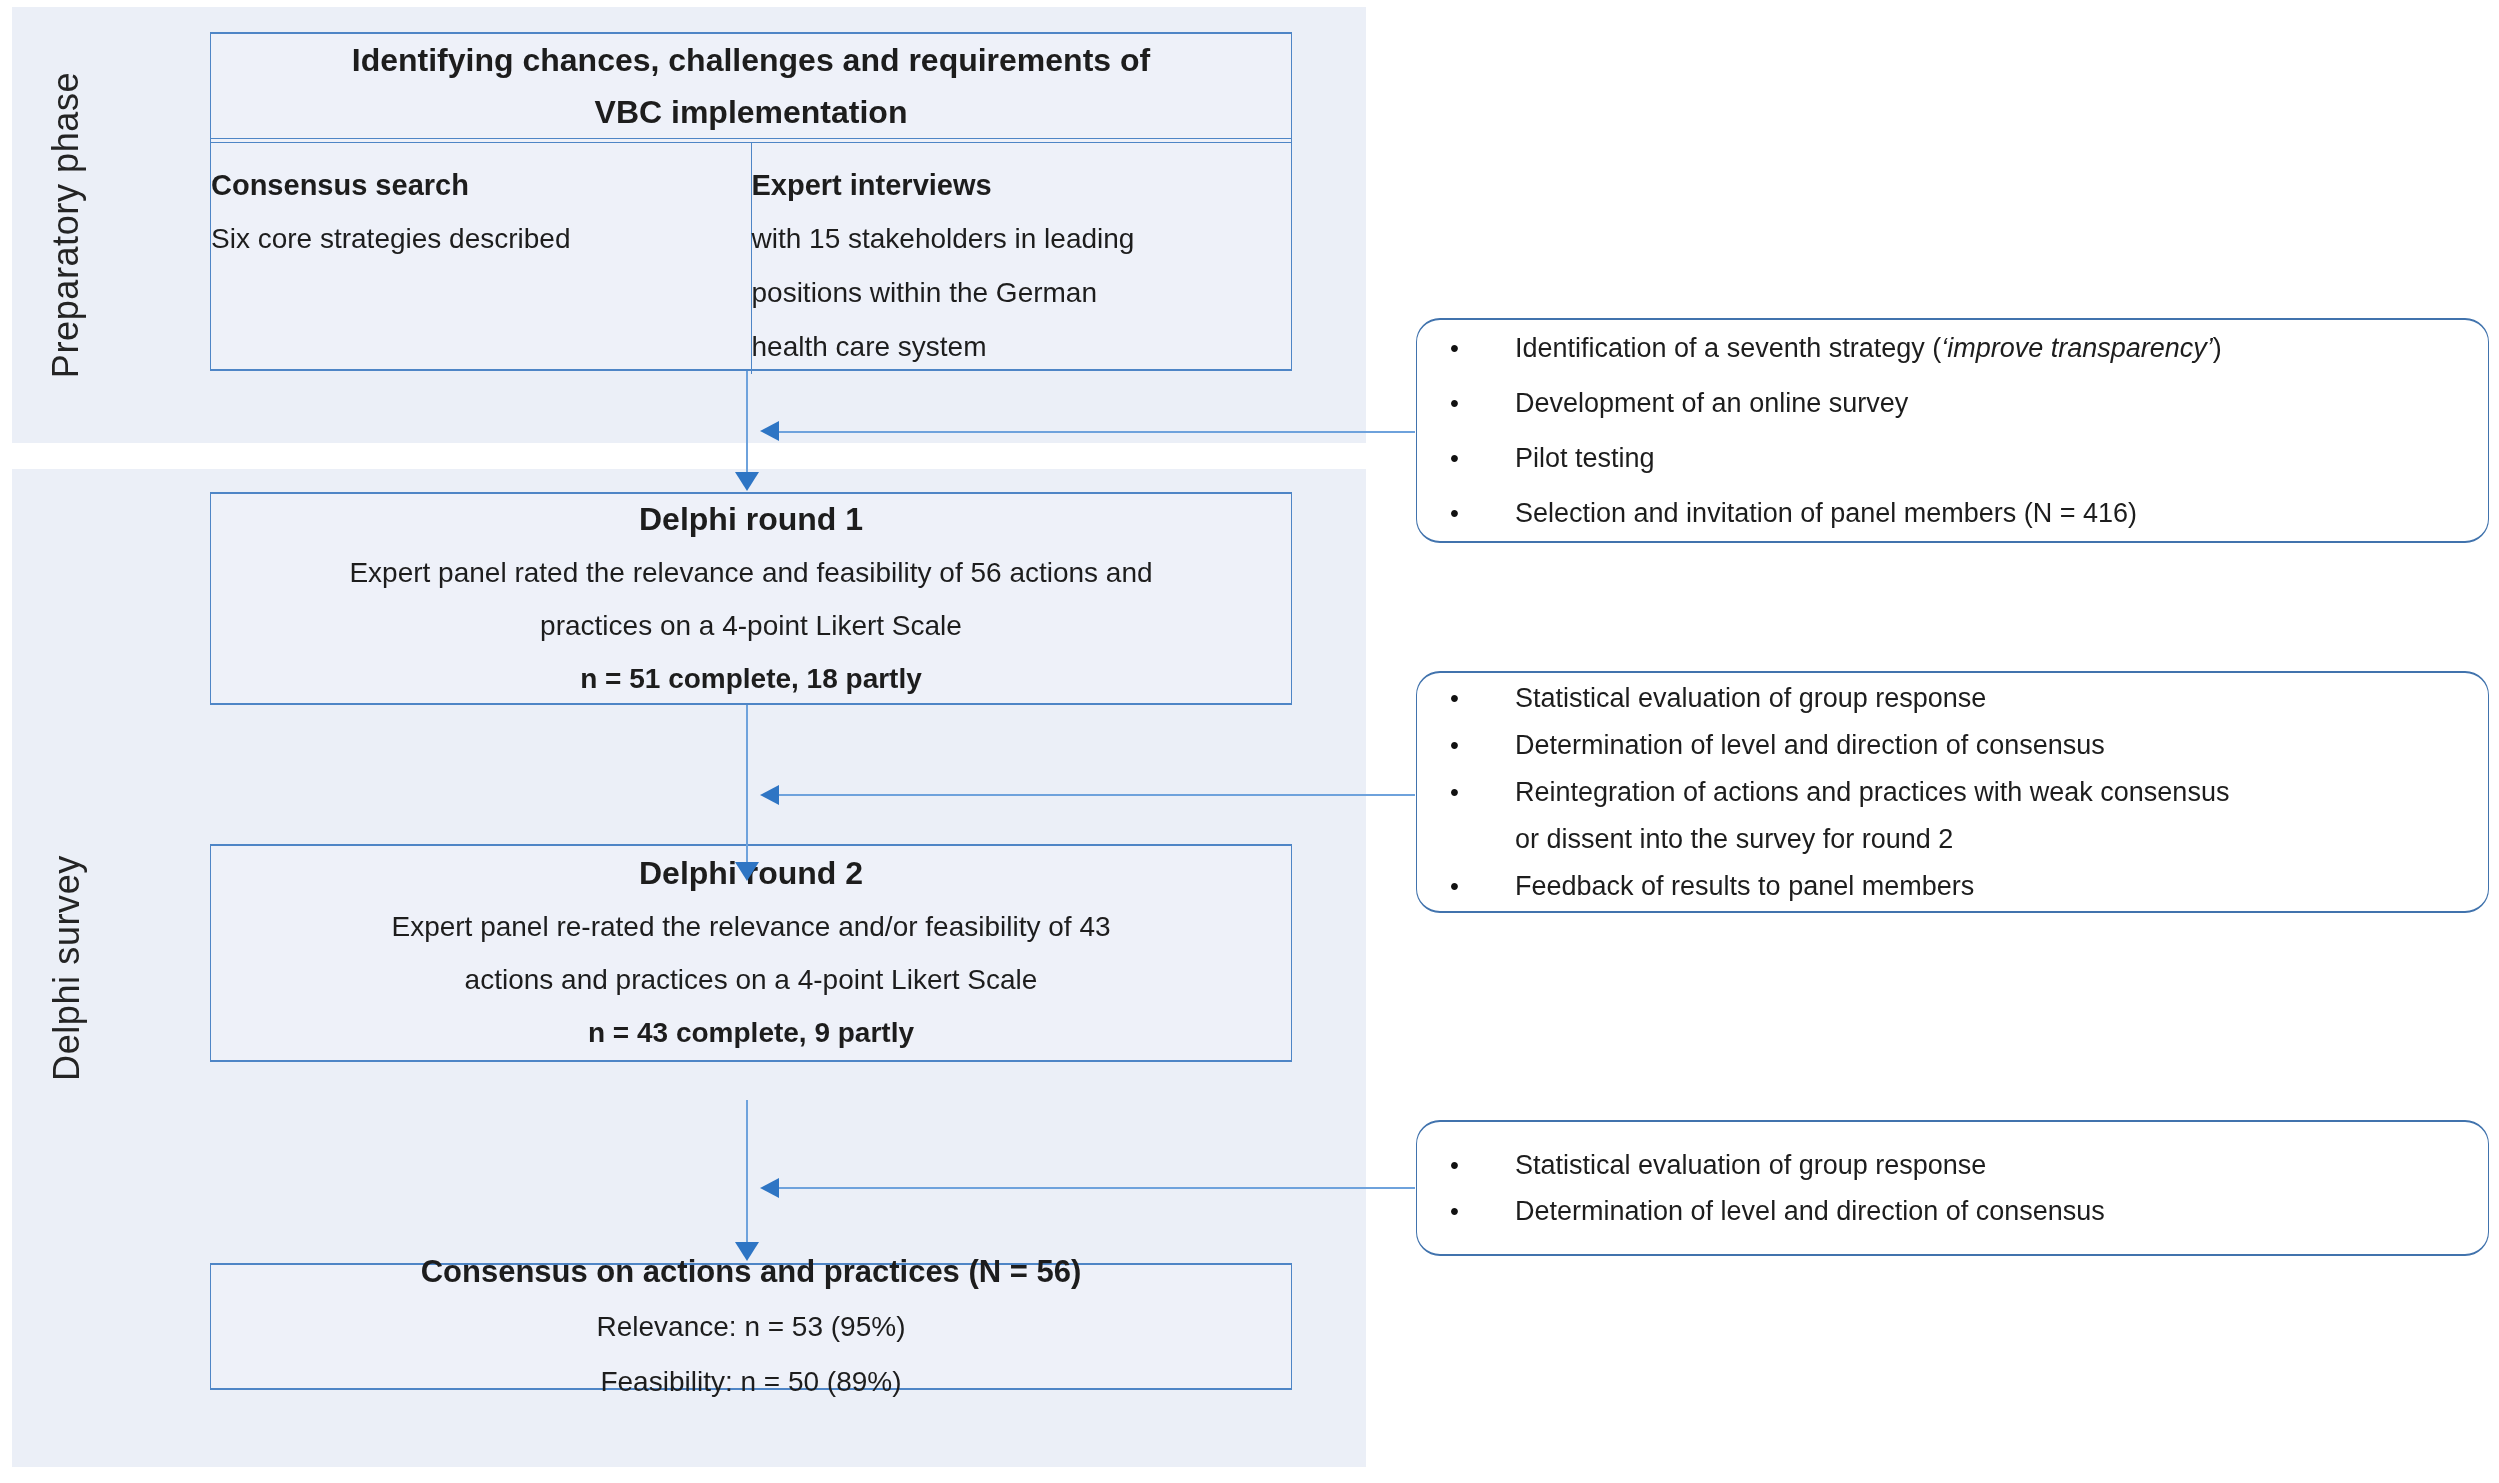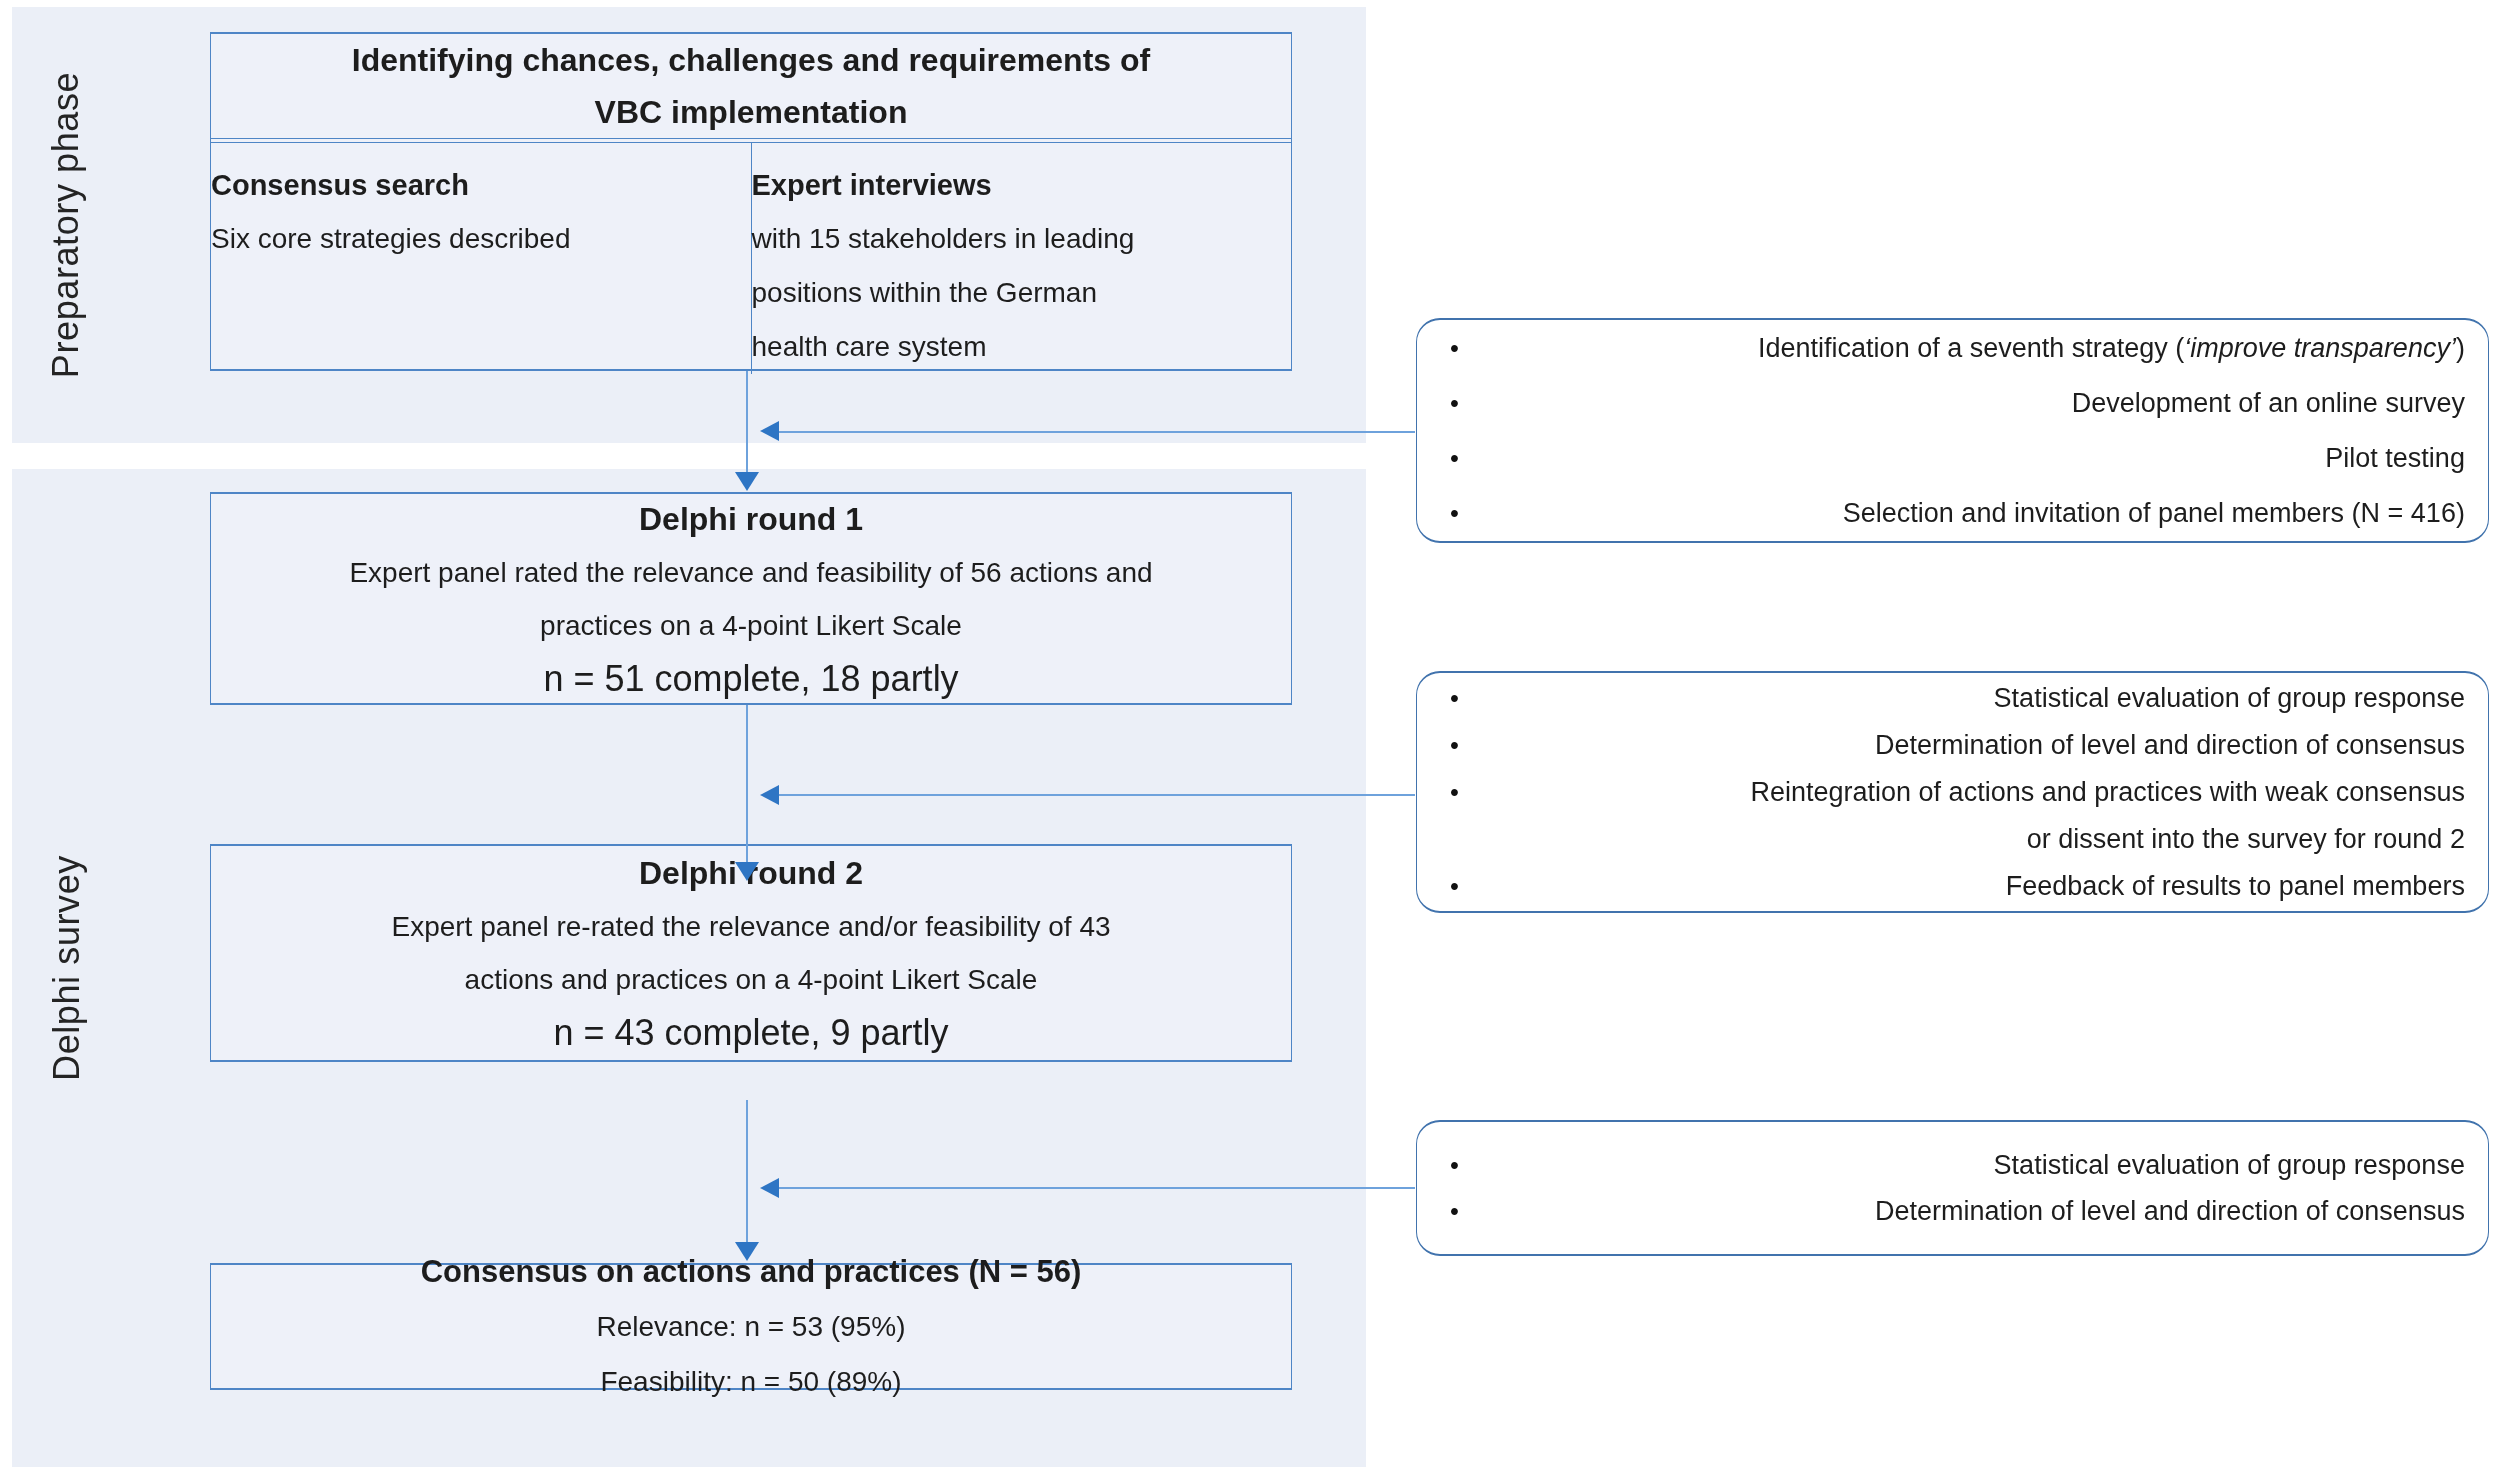--- a/index.html
+++ b/index.html
@@ -34,39 +34,39 @@
   .tcol{flex:1;padding-top:15px;font-size:28px;line-height:54px;}
   .tcol-r{border-left:1.2px solid var(--box-border,#4e85c6);}
   .tcol-head{font-weight:bold;font-size:29px;}
 
   .fbox{display:flex;flex-direction:column;align-items:center;justify-content:center;padding:0 23px;}
   #round1{top:492px;height:213px;}
   #round2{top:844px;height:218px;}
   #consensus{top:1263px;height:127px;}
   .fbox-title{font-weight:bold;font-size:32px;line-height:53px;}
   .fbox-line{font-size:28px;line-height:53px;}
-  .fbox-note{font-weight:normal;font-size:36px;line-height:53px;}
+  .fbox-note{font-weight:bold;font-size:28px;line-height:53px;}
   #consensus .fbox-title{font-size:31px;line-height:55px;}
   #consensus .fbox-line{font-size:28px;line-height:55px;}
 
   .sbox{
     position:absolute;left:1416px;width:1073px;box-sizing:border-box;background:#ffffff;
     border:1.7px solid var(--side-box-border,#4173ad);
     border-top-width:2.9px;border-bottom-width:2.9px;border-radius:24px;
     display:flex;flex-direction:column;justify-content:center;
     padding:4.6px 17.3px 4.6px 0;
   }
   #sbox1{top:318px;height:225px;}
   #sbox2{top:671px;height:242px;}
   #sbox3{top:1120px;height:136px;}
   .sitem{display:flex;font-size:27px;line-height:55px;text-align:left;}
   #sbox2 .sitem{line-height:47px;}
   #sbox3 .sitem{line-height:46px;}
   .bullet{flex:0 0 65px;padding-left:33px;font-size:25.4px;color:#111;}
-  .stext{flex:1;padding-right:5.8px;white-space:nowrap;text-align:right;}
+  .stext{flex:1;padding-right:5.8px;white-space:nowrap;}
   .stext i{font-style:italic;}
 
   .vline{position:absolute;left:746px;width:1.7px;background:var(--arrow-line,#6ea2dc);}
   #v1{top:371px;height:101px;}
   #v2{top:705px;height:157px;}
   #v3{top:1100px;height:143px;}
   .varrow{position:absolute;left:735px;width:0;height:0;
     border-left:12px solid transparent;border-right:12px solid transparent;
     border-top:19.6px solid var(--arrow-head,#2e75c4);}
   #va1{top:472px;} #va2{top:862px;} #va3{top:1242px;}

